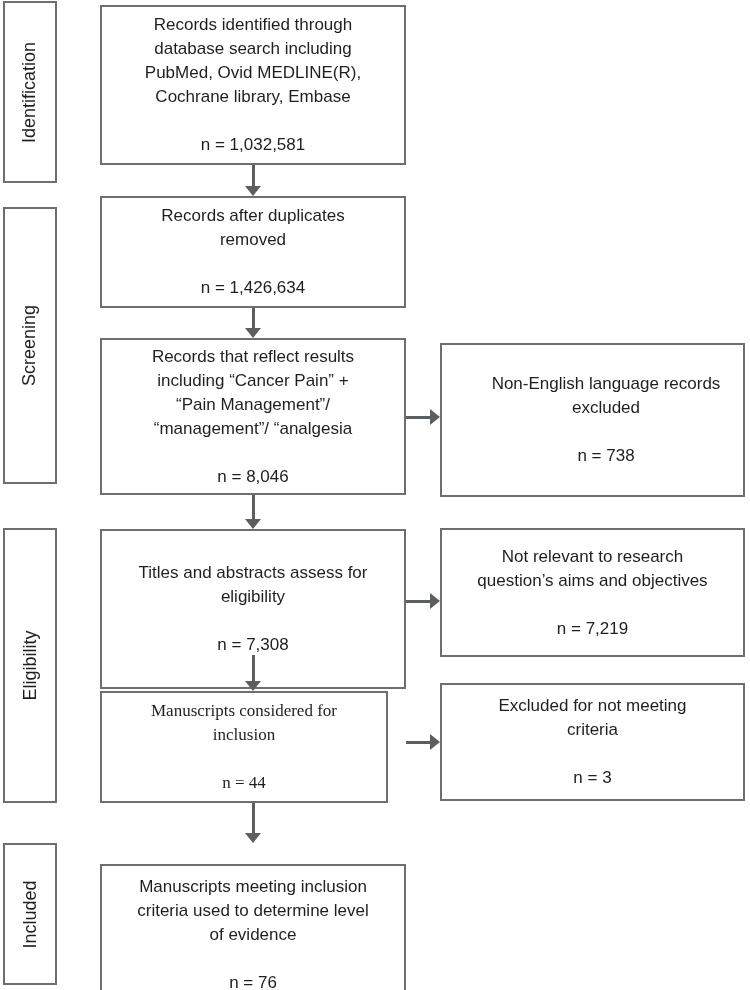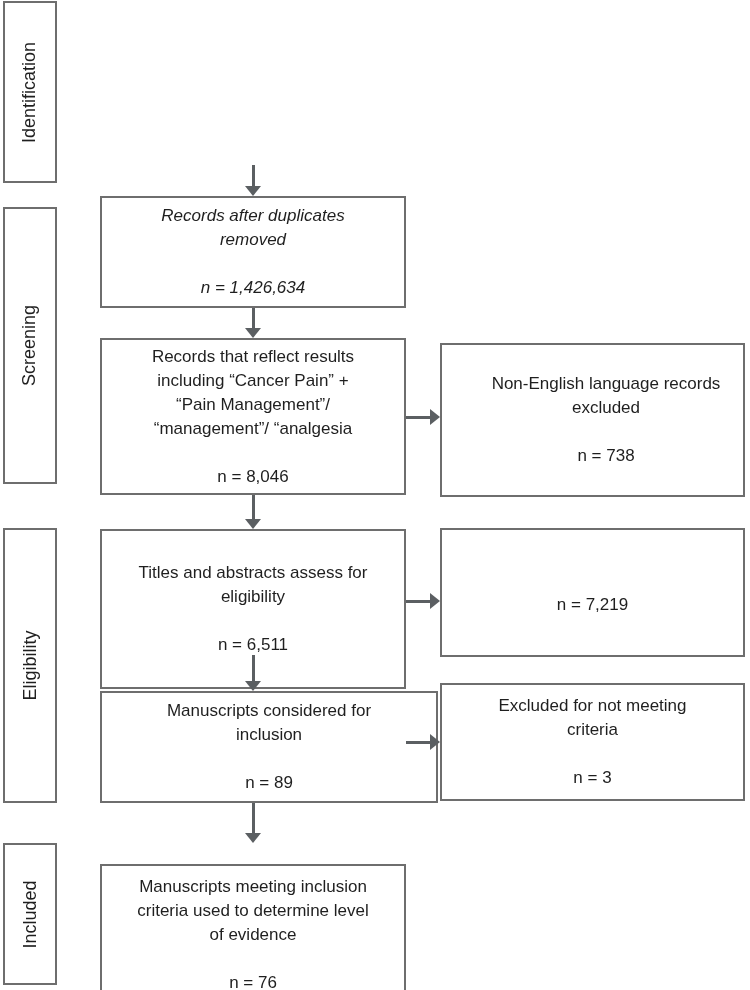--- a/index.html
+++ b/index.html
@@ -94,55 +94,64 @@
   <div class="box stage-box" style="top:207px; height:277px;">
     <span class="stage-label">Screening</span>
   </div>
   <div class="box stage-box" style="top:528px; height:275px;">
     <span class="stage-label">Eligibility</span>
   </div>
   <div class="box stage-box" style="top:843px; height:142px;">
     <span class="stage-label">Included</span>
   </div>
 
-  <div class="box flow-box" style="left:100px; top:196px; width:306px; height:112px;font-style:italic;">
+  <div class="box flow-box" style="left:100px; top:5px; width:306px; height:160px;">
+    <div class="box-text">Records identified through
+database search including
+PubMed, Ovid MEDLINE(R),
+Cochrane library, Embase</div>
+    <div class="box-n">n = 1,032,581</div>
+  </div>
+  <div class="box flow-box" style="left:100px; top:196px; width:306px; height:112px;">
     <div class="box-text">Records after duplicates
 removed</div>
     <div class="box-n">n = 1,426,634</div>
   </div>
   <div class="box flow-box" style="left:100px; top:338px; width:306px; height:157px;justify-content:center;">
     <div class="box-text">Records that reflect results
 including “Cancer Pain” +
 “Pain Management”/
 “management”/ “analgesia</div>
     <div class="box-n">n = 8,046</div>
   </div>
   <div class="box flow-box" style="left:100px; top:529px; width:306px; height:160px;">
     <div class="box-text">Titles and abstracts assess for
 eligibility</div>
-    <div class="box-n">n = 6,511</div>
+    <div class="box-n">n = 7,308</div>
   </div>
-  <div class="box flow-box" style="left:100px; top:691px; width:338px; height:112px;">
+  <div class="box flow-box" style="left:100px; top:691px; width:288px; height:112px;font-family:Liberation Serif, serif;">
     <div class="box-text">Manuscripts considered for
 inclusion</div>
-    <div class="box-n">n = 89</div>
+    <div class="box-n">n = 44</div>
   </div>
   <div class="box flow-box" style="left:100px; top:843px; width:306px; height:142px;margin-top:21px;">
     <div class="box-text">Manuscripts meeting inclusion
 criteria used to determine level
 of evidence</div>
     <div class="box-n">n = 76</div>
   </div>
 
   <div class="box flow-box" style="left:440px; top:343px; width:305px; height:154px;padding-left:35px;">
     <div class="box-text">Non-English language records
 excluded</div>
     <div class="box-n">n = 738</div>
   </div>
   <div class="box flow-box" style="left:440px; top:528px; width:305px; height:129px;">
+    <div class="box-text">Not relevant to research
+question’s aims and objectives</div>
     <div class="box-n">n = 7,219</div>
   </div>
   <div class="box flow-box" style="left:440px; top:683px; width:305px; height:118px;">
     <div class="box-text">Excluded for not meeting
 criteria</div>
     <div class="box-n">n = 3</div>
   </div>
 
   <div class="v-arrow" style="left:245px; top:165px; height:31px;">
     <div class="v-stem"></div>

